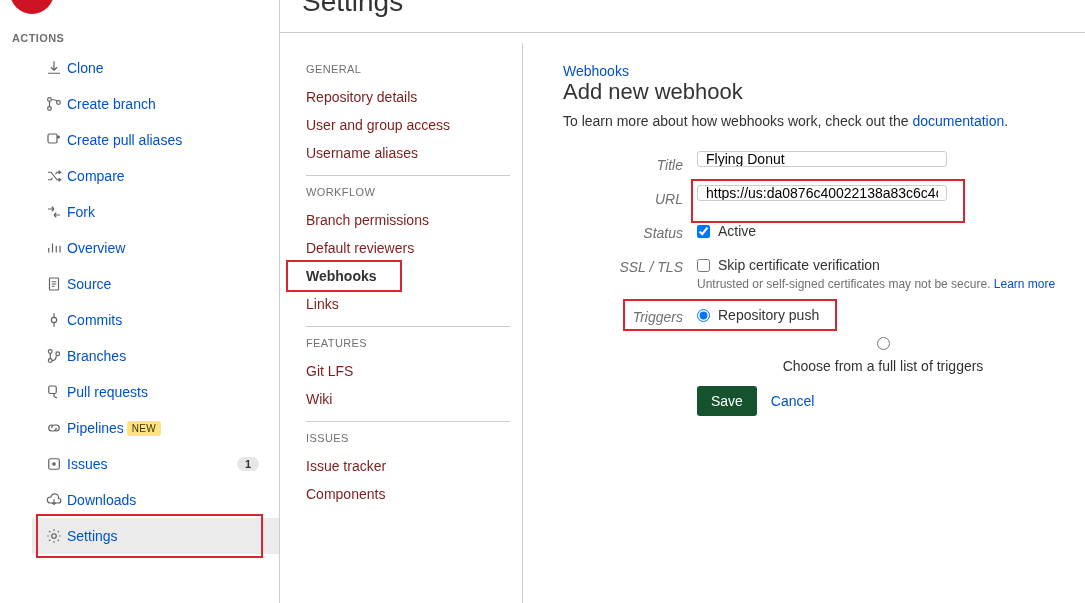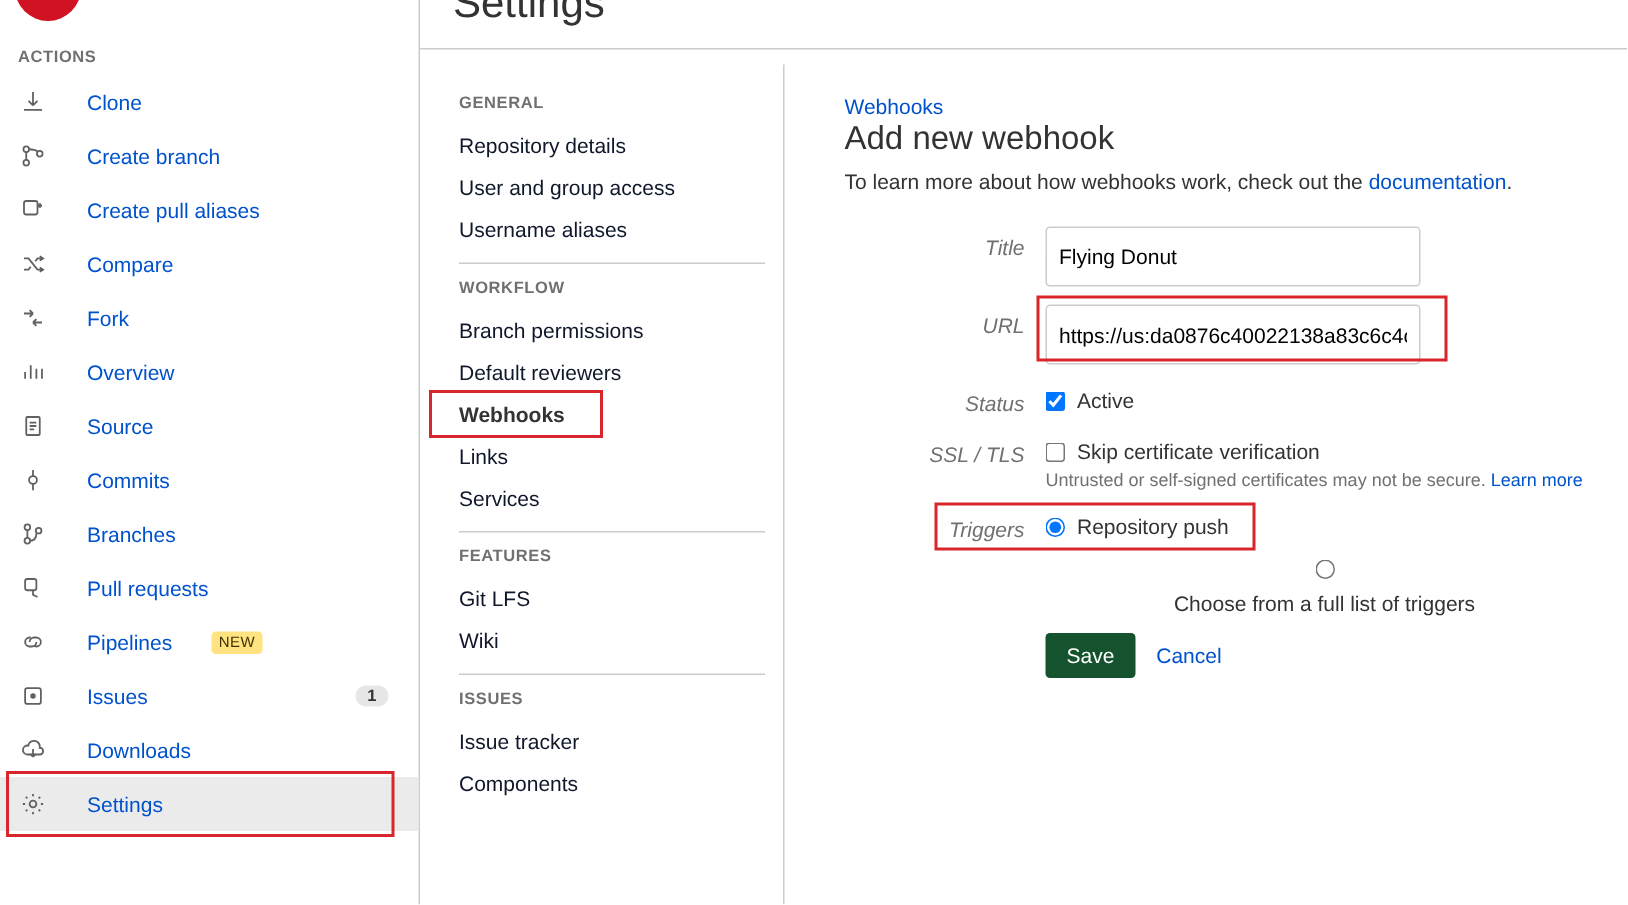--- a/index.html
+++ b/index.html
@@ -34,25 +34,26 @@
       font-size: 11px;
       font-weight: 600;
       color: #707070;
       letter-spacing: .4px;
       padding: 18px 12px 6px 12px;
     }
     .nav-item {
       display: flex;
       align-items: center;
       padding: 8px 12px;
-      gap: 26px;
+      gap: 3px;
       font-size: 14px;
       color: #0052cc;
       cursor: pointer;
       position: relative;
+      margin-left: 32px;
     }
     .nav-item .icon {
       width: 20px; height: 20px;
       display: inline-flex;
       align-items: center;
       justify-content: center;
       color: #616161;
     }
     .nav-item.selected {
       background: #ebebeb;
@@ -106,34 +107,34 @@
     }
 
     
     .settings-nav {
       width: 242px;
       padding: 20px 12px 20px 26px;
       flex-shrink: 0;
     }
     .settings-nav .group-heading {
       font-size: 11px;
-      font-weight: 700;
+      font-weight: 400;
       color: #707070;
       letter-spacing: .4px;
       padding: 10px 0 8px 0;
     }
     .settings-nav .group-heading.bordered {
       border-top: 1px solid #ccc;
       margin-top: 8px;
     }
     .settings-nav .snav-item {
       display: block;
       padding: 6px 0;
       font-size: 14px;
-      color: #0f172a;
+      color: #7f1d1d;
       cursor: pointer;
       position: relative;
     }
     .settings-nav .snav-item.active {
       color: #333;
       font-weight: 700;
     }
     .red-box-webhooks {
       position: absolute;
       left: -20px;
@@ -180,21 +181,21 @@
       text-align: right;
       padding-right: 14px;
       padding-top: 6px;
       font-size: 14px;
       color: #707070;
       font-style: italic;
     }
     .form-field { flex: 1; }
     .text-input {
       width: 250px;
-      height: 40px;
+      height: 16px;
       padding: 4px 8px;
       font-size: 14px;
       border: 1px solid #ccc;
       border-radius: 3px;
     }
     .help-text {
       font-size: 12px;
       color: #707070;
       margin-top: 4px;
     }
@@ -400,21 +401,20 @@
       <a class="snav-item">Username aliases</a>
 
       <div class="group-heading bordered">WORKFLOW</div>
       <a class="snav-item">Branch permissions</a>
       <a class="snav-item">Default reviewers</a>
       <a class="snav-item active" style="position:relative;">
         <span>Webhooks</span>
         <span class="red-box-webhooks"></span>
       </a>
       <a class="snav-item">Links</a>
-      <a class="snav-item">Services</a>
 
       <div class="group-heading bordered">FEATURES</div>
       <a class="snav-item">Git LFS</a>
       <a class="snav-item">Wiki</a>
 
       <div class="group-heading bordered">ISSUES</div>
       <a class="snav-item">Issue tracker</a>
       <a class="snav-item">Components</a>
     </div>
 

